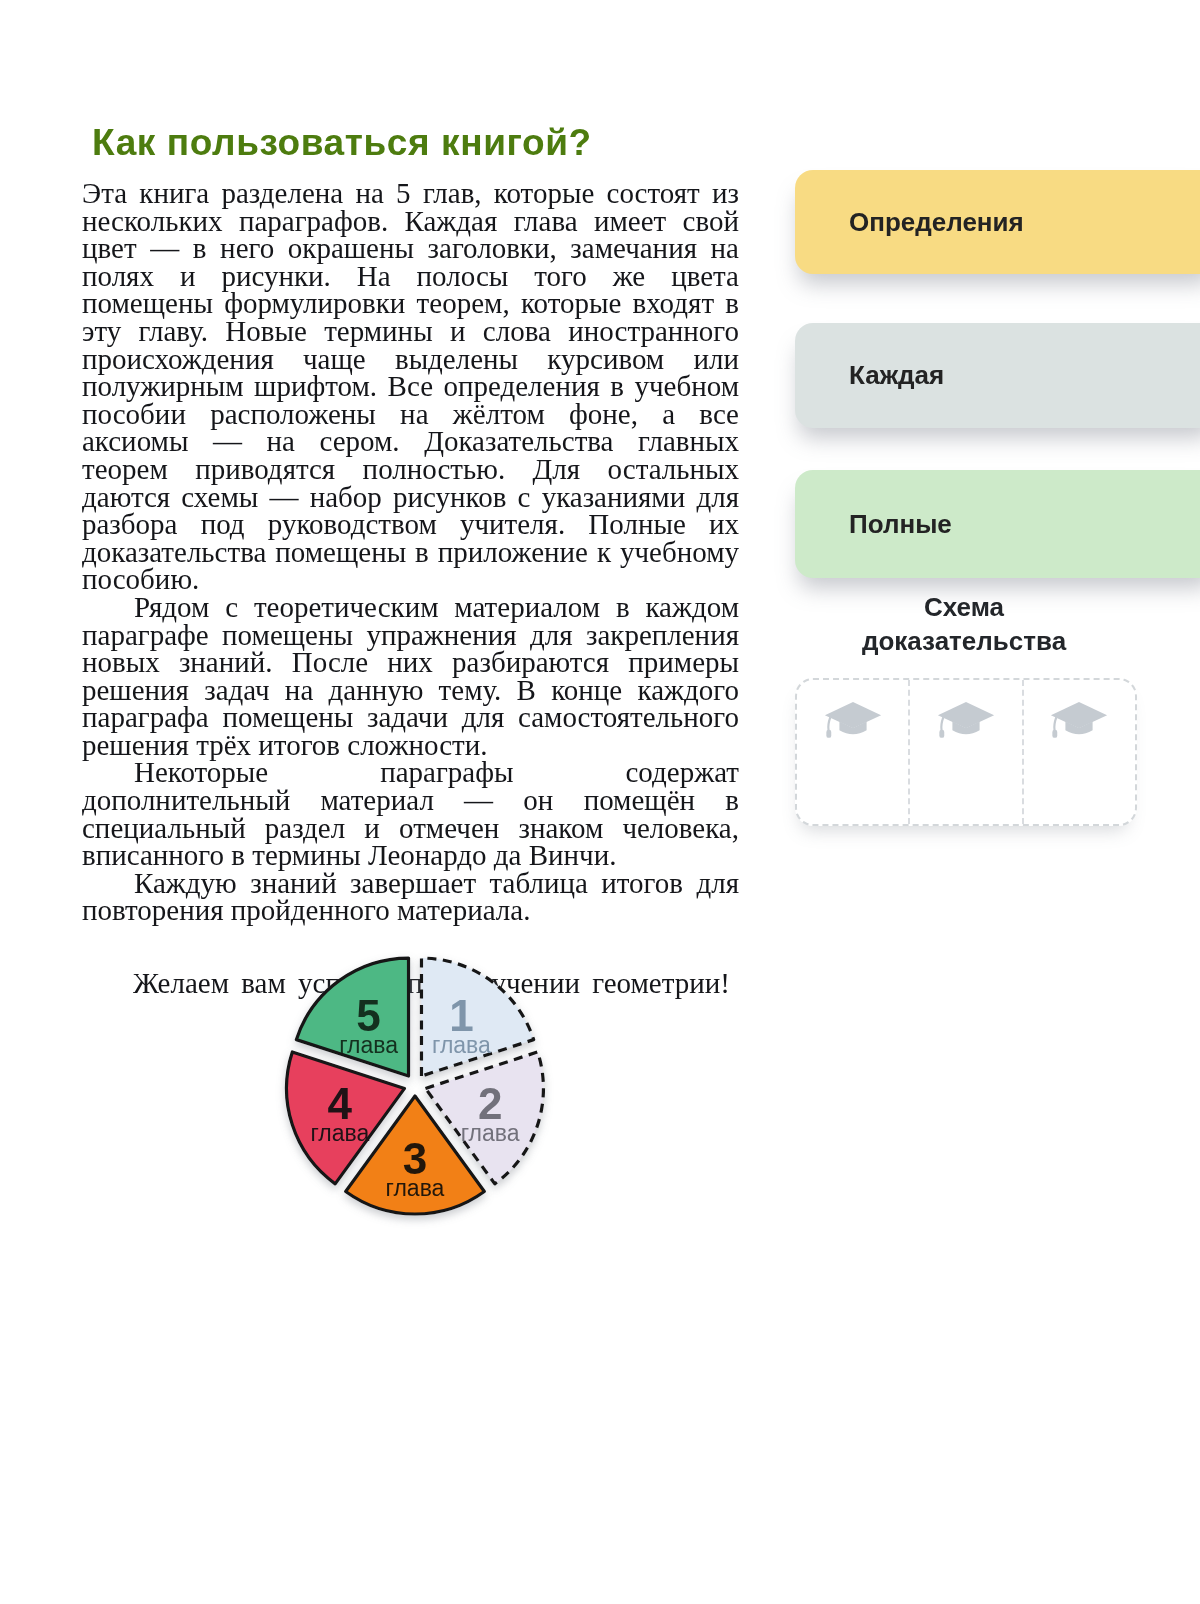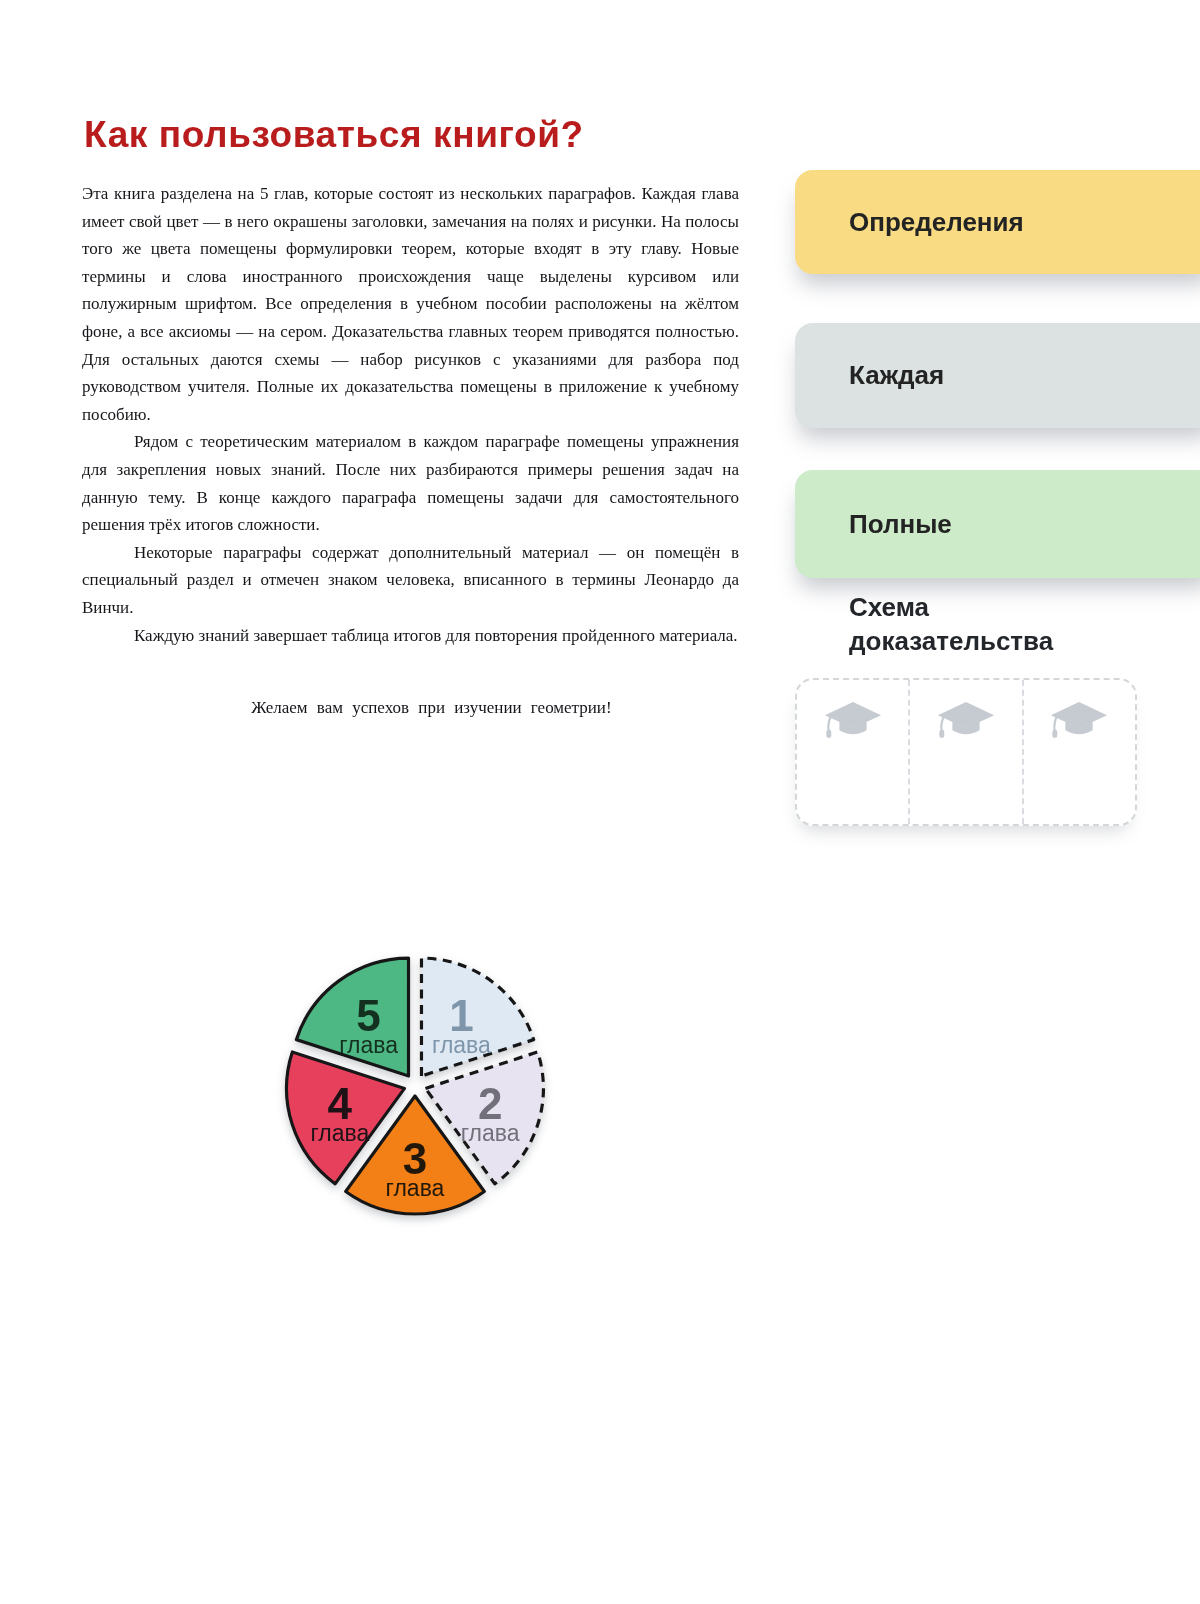--- a/index.html
+++ b/index.html
@@ -1,47 +1,47 @@
 <!DOCTYPE html>
 <html><head>
 <meta charset="utf-8">
 <style>
   html,body{margin:0;padding:0;background:#ffffff;}
   body{
     width:1200px;height:1604px;position:relative;overflow:hidden;
     font-family:"Liberation Sans",sans-serif;
   }
   .page-title{
-    position:absolute;left:84px;top:114px;margin:0;
-    font-size:37px;font-weight:700;letter-spacing:.6px;color:#b91c1c;
+    position:absolute;left:84px;top:114px;margin:8px;
+    font-size:37px;font-weight:700;letter-spacing:.6px;color:#4d7c0f;
   }
   .article{
     position:absolute;left:82px;top:180px;width:657px;
-    font-family:"Liberation Serif",serif;font-size:17px;line-height:27.6px;
+    font-family:"Liberation Serif",serif;font-size:29px;line-height:27.6px;
     color:#15161a;text-align:justify;
   }
   .article p{margin:0;text-indent:52px;}
   .article p.first{text-indent:0;}
   .article p.closing{
     margin-top:45px;text-indent:42px;word-spacing:5px;
     text-align:center;
   }
   
   .card{
     position:absolute;left:795px;width:425px;border-radius:18px;
     display:flex;align-items:center;padding-left:54px;box-sizing:border-box;
     font-weight:700;font-size:26px;color:#232323;
     box-shadow:-2px 16px 22px -6px rgba(108,114,125,.38);
   }
   #card-definitions{top:170px;height:104px;}
   #card-axioms{top:323px;height:105px;}
   #card-theorems{top:470px;height:108px;}
   .schema-title{
     position:absolute;left:849px;top:590px;width:230px;margin:0;
-    font-size:26px;line-height:34px;font-weight:700;color:#23262a;
+    font-size:26px;line-height:34px;font-weight:700;color:#23262a;text-align:center;
   }
   .schema-box{
     position:absolute;left:795px;top:678px;width:342px;height:148px;
     border:2px dashed #d3d7da;border-radius:18px;background:#ffffff;
     box-sizing:border-box;display:flex;
     box-shadow:-2px 12px 18px -8px rgba(120,125,135,.30);
   }
   .schema-cell{
     flex:1;display:flex;justify-content:center;align-items:flex-start;
     padding-top:20px;

